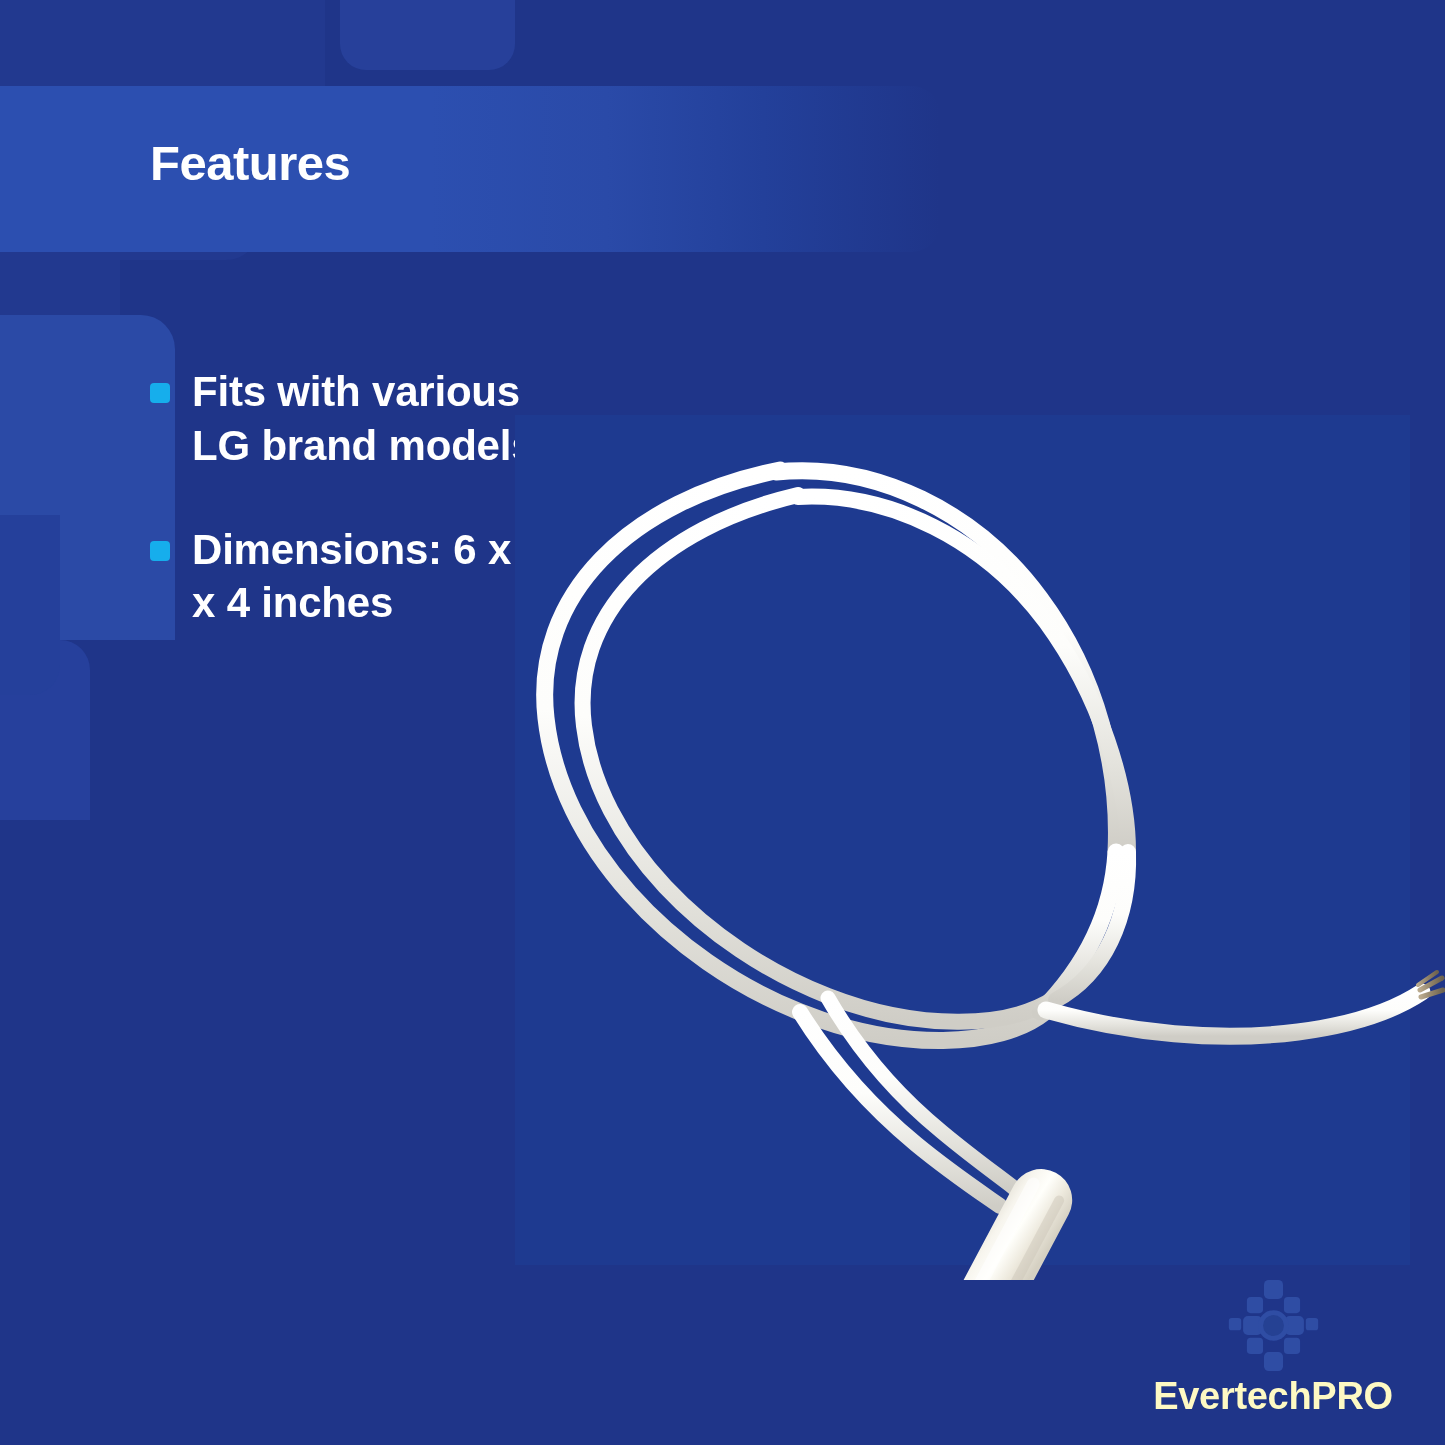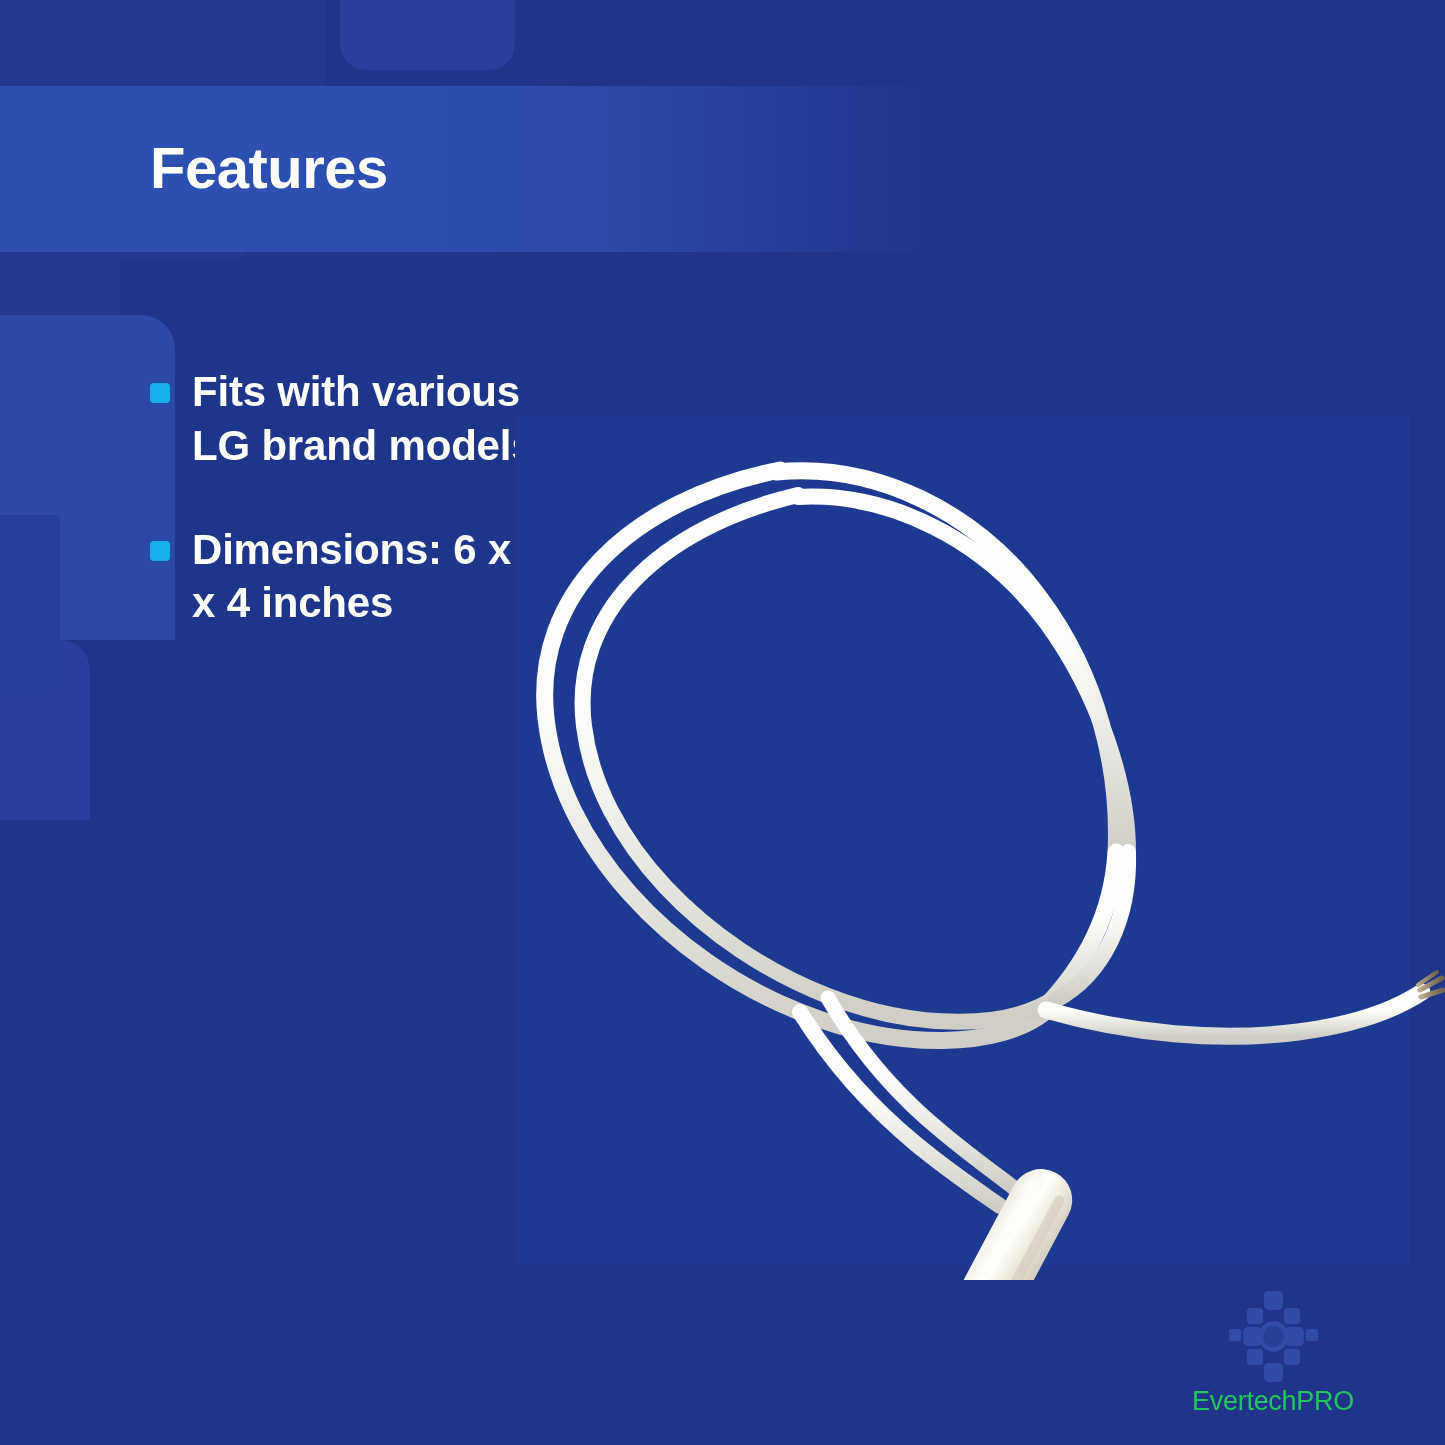--- a/index.html
+++ b/index.html
@@ -31,21 +31,21 @@
 
   
   .banner {
     position:absolute; left:-40px; top:86px; width:980px; height:166px;
     border-radius:0 28px 28px 0;
     background:linear-gradient(to right,
       #2c4fb0 0%, #2c4fb0 48%, #2a4aa8 66%, #23409a 82%, #1f3589 100%);
   }
   .banner-title {
     position:absolute; left:150px; top:139px;
-    font-size:58px; font-weight:bold; color:#ffffff;
+    font-size:49px; font-weight:bold; color:#ffffff;
     letter-spacing:-0.5px; line-height:1;
   }
 
   
   .feature-list { position:absolute; left:150px; top:365px; width:400px; }
   .feature-item { display:flex; align-items:flex-start; margin-bottom:50px; }
   .bullet {
     flex:0 0 auto; width:20px; height:20px; border-radius:4px;
     background:#16aeec; margin-top:18px; margin-right:22px;
   }
@@ -56,21 +56,21 @@
 
   
   .product-scene { position:absolute; left:480px; top:400px;
     width:965px; height:880px; }
   .product-svg { width:100%; height:100%; display:block; }
 
   
   .brand { position:absolute; right:52px; bottom:30px;
     width:240px; text-align:center; }
   .brand-mark { width:95px; height:95px; margin:0 auto 4px; display:block; }
-  .brand-name { font-size:27px; font-weight:normal; color:#22c55e;
+  .brand-name { font-size:38px; font-weight:bold; color:#fef9c3;
     letter-spacing:-0.3px; line-height:1; }
 </style>
 </head>
 <body>
 
 <div class="stage">
 
   <div class="deco deco-top-b"></div>
   <div class="deco deco-top-c"></div>
   <div class="deco deco-top-a"></div>

